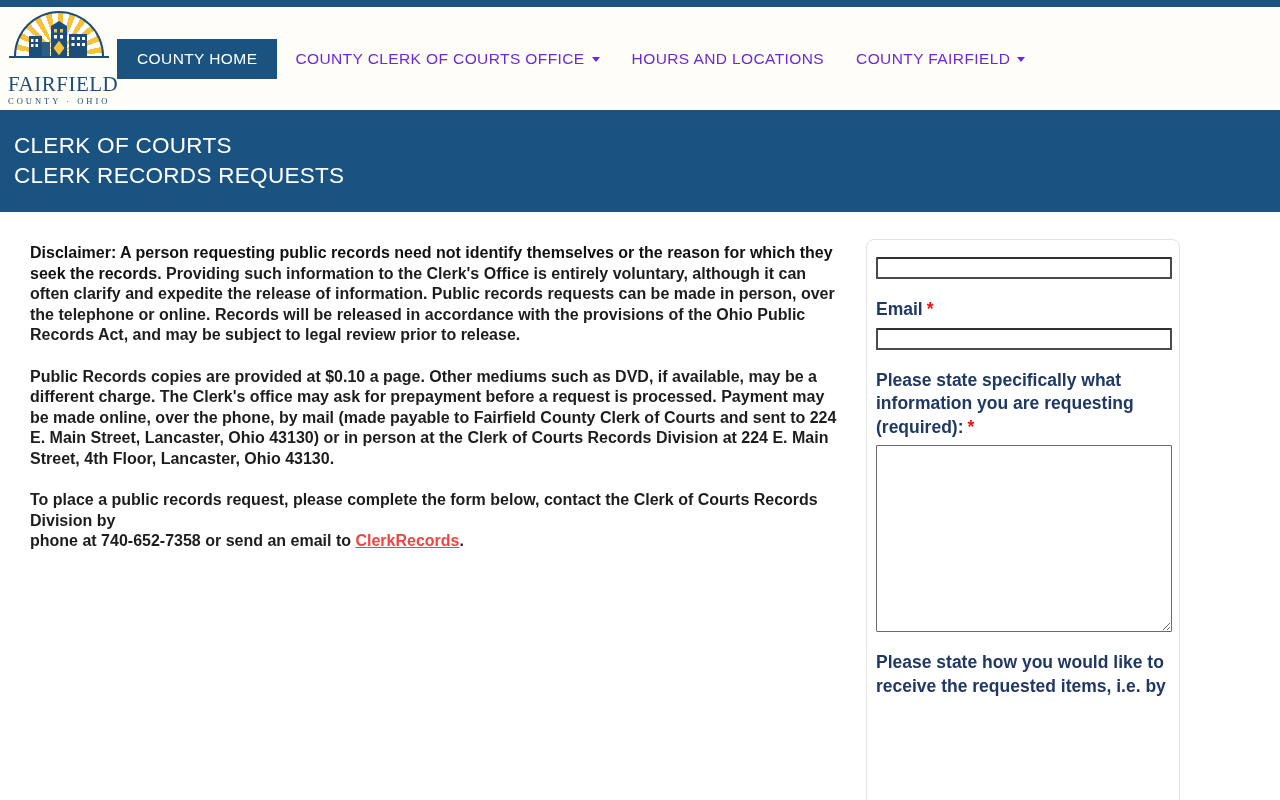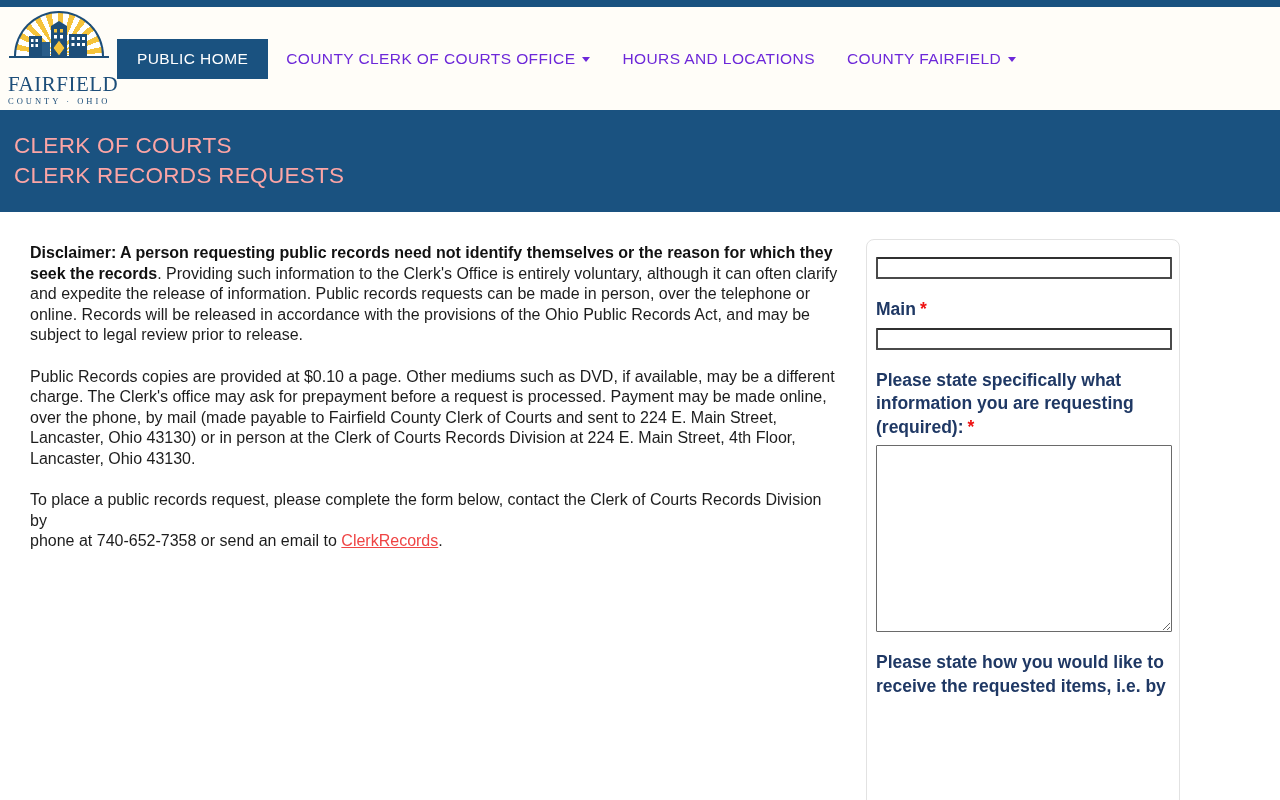--- a/index.html
+++ b/index.html
@@ -49,30 +49,30 @@
     margin-right: 2px;
   }
   .caret {
     display: inline-block; width: 0; height: 0; margin-left: 7px;
     border-left: 4.5px solid transparent; border-right: 4.5px solid transparent;
     border-top: 5px solid currentColor; vertical-align: middle;
   }
 
   
   .banner {
-    background: #1a5280; height: 102px; color: #fca5a5;
+    background: #1a5280; height: 102px; color: #ffffff;
     padding: 21px 14px 0 14px;
   }
   .banner .line { font-size: 22.5px; line-height: 29.5px; letter-spacing: 0.3px; }
 
   
   .main { display: flex; padding: 27px 0 0 30px; }
   .left-col { width: 810px; margin-top: 4px; color: #1d1d1d; }
   .left-col p {
-    font-size: 16px; line-height: 20.5px; margin: 0 0 21px 0;
+    font-size: 16px; line-height: 20.5px; margin: 0 0 21px 0; font-weight: bold;
   }
   .left-col b { color: #111; }
   .body-link { color: #ef4444; text-decoration: underline; cursor: pointer; }
 
   
   .right-col { width: 314px; margin-left: 26px; }
   .form-card {
     border: 1px solid #e2e2e2; border-radius: 8px;
     background: #ffffff; padding: 17px 9px 24px 9px;
     min-height: 620px;
@@ -128,21 +128,21 @@
         <rect x="55" y="23" width="3" height="3" fill="#ffffff"></rect>
       </svg>
     </div>
     <div class="ground"></div>
     <div class="brand-name">FAIRFIELD</div>
     <div class="brand-sub">COUNTY · OHIO</div>
   </div>
 
   <nav class="nav">
     <div class="nav-item active">
-      <span>PUBLIC HOME</span>
+      <span>COUNTY HOME</span>
     </div>
     <div class="nav-item">
       <span>COUNTY CLERK OF COURTS OFFICE</span><span class="caret"></span>
     </div>
     <div class="nav-item">
       <span>HOURS AND LOCATIONS</span>
     </div>
     <div class="nav-item">
       <span>COUNTY FAIRFIELD</span><span class="caret"></span>
     </div>
@@ -166,21 +166,21 @@
 
   <div class="right-col">
     <div class="form-card">
 
 
       <div class="form-group">
         <input class="text-input" type="text" value="" style="">
       </div>
 
       <div class="form-group">
-        <div class="field-label"><span>Main</span><span class="req">*</span></div>
+        <div class="field-label"><span>Email</span><span class="req">*</span></div>
         <input class="text-input" type="text" value="" style="">
       </div>
 
       <div class="form-group">
         <div class="field-label"><span>Please state specifically what information you are requesting (required):</span><span class="req">*</span></div>
         <textarea class="textarea-input" style=""></textarea>
       </div>
 
       <div class="form-group">
         <div class="field-label"><span>Please state how you would like to receive the requested items, i.e. by</span></div>

